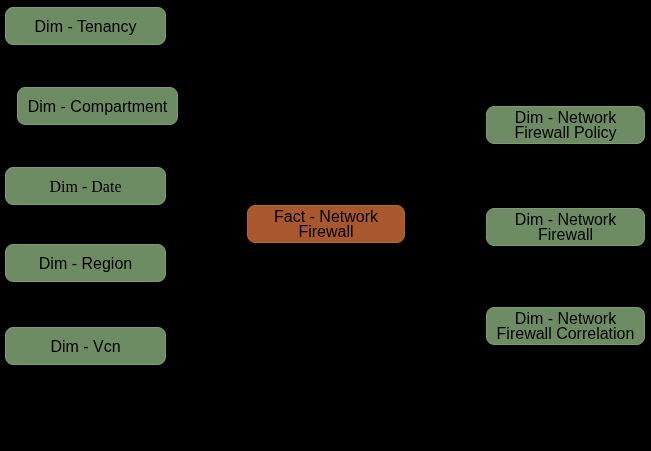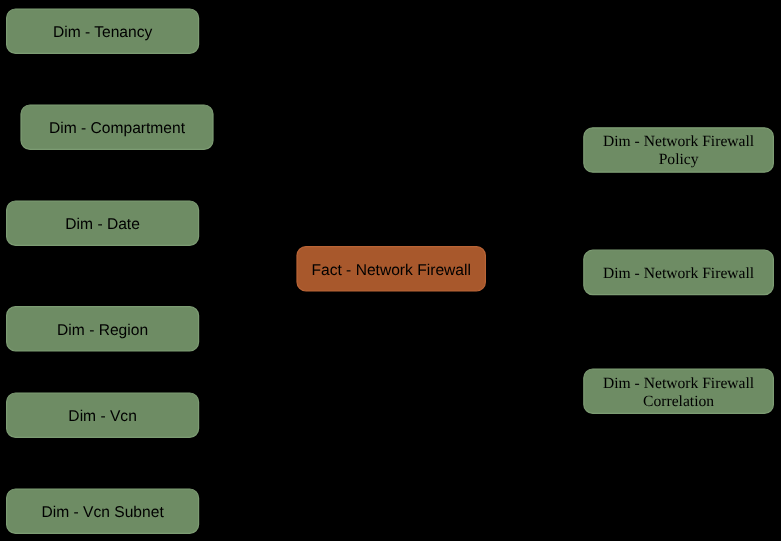--- a/index.html
+++ b/index.html
@@ -16,46 +16,46 @@
     overflow: hidden;
   }
   .node {
     position: absolute;
     box-sizing: border-box;
     display: flex;
     align-items: center;
     justify-content: center;
     text-align: center;
     border-radius: 8px;
-    font-size: 13px;
+    font-size: 16px;
     line-height: 15px;
     color: var(--node-text, #000000);
     padding: 18px 0;
     cursor: default;
   }
   .dim {
     background: var(--dim-fill, #6e8c64);
     border: 1px solid var(--dim-border, #7d9c73);
   }
   .fact {
     background: var(--fact-fill, #a8582c);
     border: 1px solid var(--fact-border, #b96436);
   }
   
   .lcol { left: 5px; width: 161px; height: 36px; }
   .l0 { top: 7px; }
   .l1 { top: 87px; margin-left: 12px; }
-  .l2 { top: 167px; }
-  .l3 { top: 255px; text-align: right; }
+  .l2 { top: 167px; font-family: Liberation Serif, serif; }
+  .l3 { top: 244px; text-align: right; }
   .l4 { top: 327px; justify-content: center; }
   .l5 { top: 407px; }
   
   .fpos { left: 247px; top: 205px; width: 158px; height: 32px; }
   
-  .rcol { left: 486px; width: 159px; font-family: Liberation Serif, serif; }
+  .rcol { left: 486px; width: 159px; }
   .r0 { top: 106px; height: 37px; }
   .r1 { top: 208px; height: 20px; }
   .r2 { top: 307px; height: 20px; }
 </style>
 </head>
 <body>
 
 <div class="canvas">
 
   <div class="node dim lcol l0">
@@ -66,23 +66,20 @@
   </div>
   <div class="node dim lcol l2">
     <span>Dim - Date</span>
   </div>
   <div class="node dim lcol l3">
     <span>Dim - Region</span>
   </div>
   <div class="node dim lcol l4">
     <span>Dim - Vcn</span>
   </div>
-  <div class="node dim lcol l5">
-    <span>Dim - Vcn Subnet</span>
-  </div>
 
   <div class="node fact fpos">
     <span>Fact - Network Firewall</span>
   </div>
 
   <div class="node dim rcol r0">
     <span>Dim - Network Firewall Policy</span>
   </div>
   <div class="node dim rcol r1">
     <span>Dim - Network Firewall</span>

